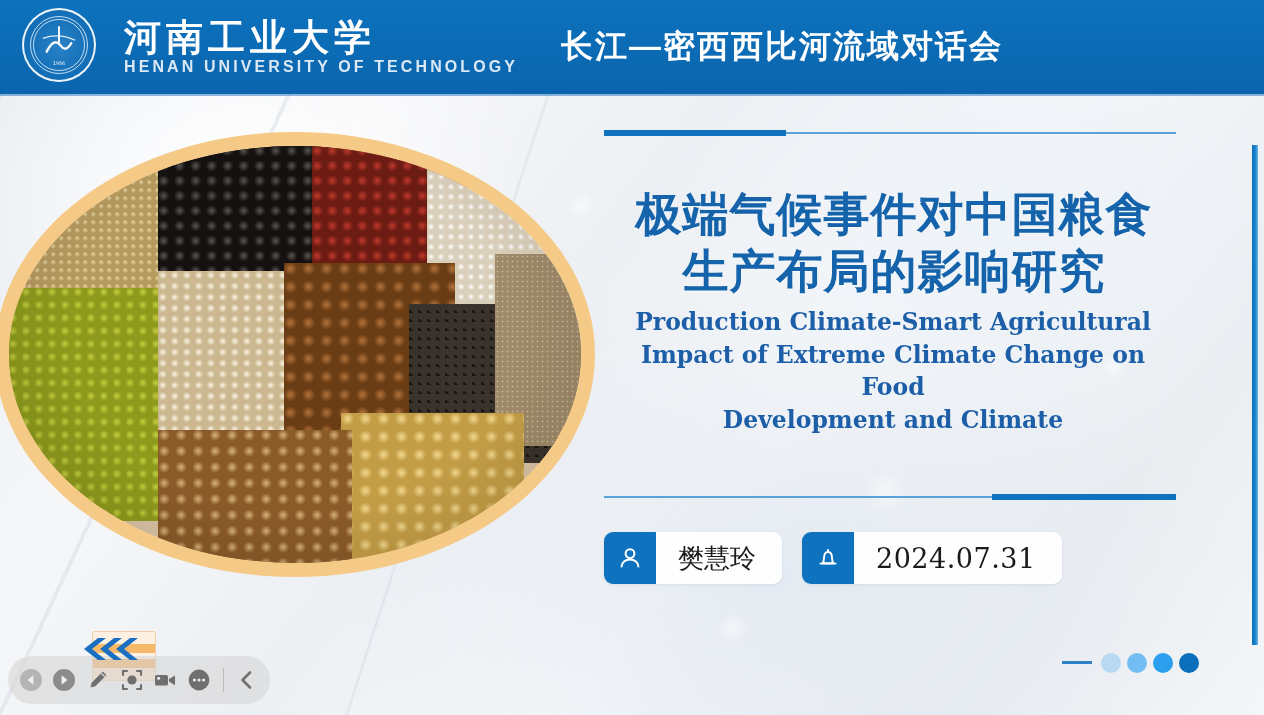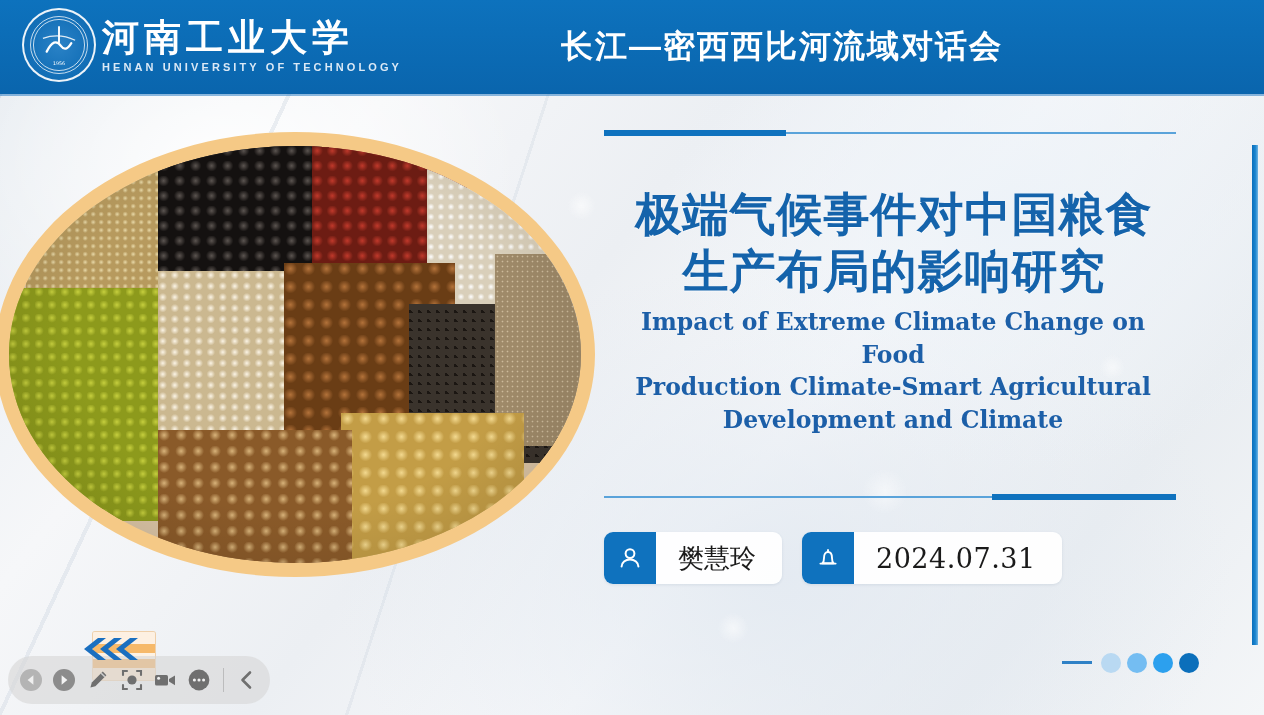--- a/index.html
+++ b/index.html
@@ -14,21 +14,21 @@
 
   
   .header {
     position:absolute; left:0; top:0; width:1264px; height:94px;
     background:#0a6cb8;
     background:linear-gradient(180deg,#0d72bd 0%, #0a65ad 100%);
     overflow:hidden;
   }
   .header-left {
     position:absolute; left:22px; top:8px;
-    display:flex; align-items:center; gap:6px;
+    display:flex; align-items:center; gap:28px;
   }
   .seal {
     width:74px; height:74px; border-radius:50%;
     border:2px solid rgba(255,255,255,.92);
     position:relative;
     background:radial-gradient(circle at 50% 50%, #2a82c6 0%, #1470b8 60%, #0a66ad 100%);
     flex:none;
   }
   .seal:before{
     content:""; position:absolute; left:6px; top:6px; right:6px; bottom:6px;
@@ -37,21 +37,21 @@
   .seal .seal-glyph{
     position:absolute; left:0; top:0; width:100%; height:100%;
   }
   .uni-name-block{ display:flex; flex-direction:column; justify-content:center; }
   .uni-cn {
     color:#ffffff; font-size:37px; line-height:44px; letter-spacing:5px;
     font-family:"DejaVu Serif", serif; font-weight:700;
     white-space:nowrap;
   }
   .uni-en {
-    color:#dbe9f6; font-size:11px; letter-spacing:3.1px; line-height:16px;
+    color:#dbe9f6; font-size:16px; letter-spacing:3.1px; line-height:16px;
     font-family:"Liberation Sans", sans-serif; font-weight:600;
     white-space:nowrap;
   }
   .header-title {
     position:absolute; left:0; top:0; width:1264px; height:94px;
     display:flex; align-items:center; justify-content:center;
     color:#ffffff; font-size:32px; letter-spacing:2px; font-weight:700;
     font-family:Liberation Sans, sans-serif;
     padding-left:300px;
     pointer-events:none;
@@ -320,22 +320,22 @@
         <div class="thin"></div>
         <div class="thick"></div>
       </div>
 
       <div class="title-cn">
         <div>极端气候事件对中国粮食</div>
         <div>生产布局的影响研究</div>
       </div>
 
       <div class="title-en">
+        <div>Production Climate-Smart Agricultural</div>
         <div>Impact of Extreme Climate Change on Food</div>
-        <div>Production Climate-Smart Agricultural</div>
         <div>Development and Climate</div>
       </div>
 
       <div class="rule rule-bottom">
         <div class="thin"></div>
         <div class="thick"></div>
       </div>
 
       <div class="meta-row">
 

